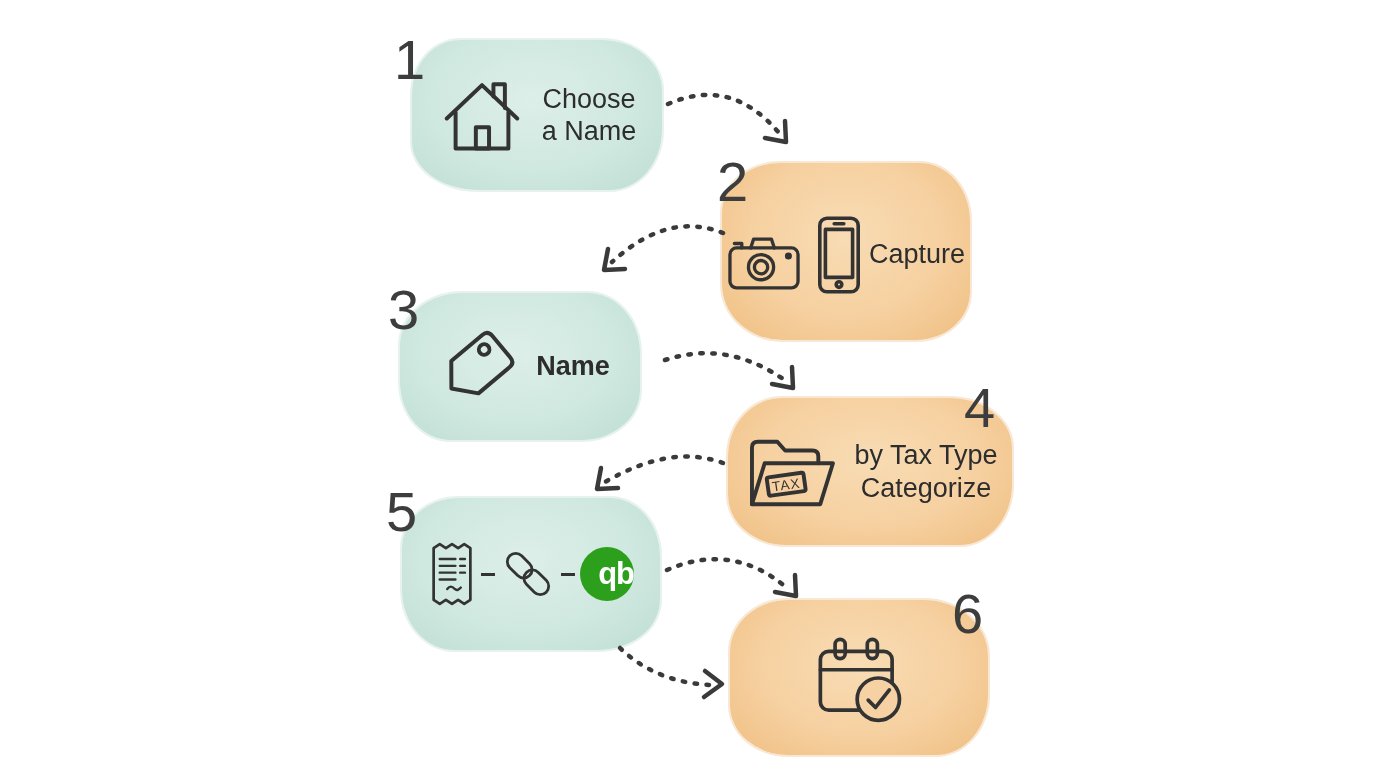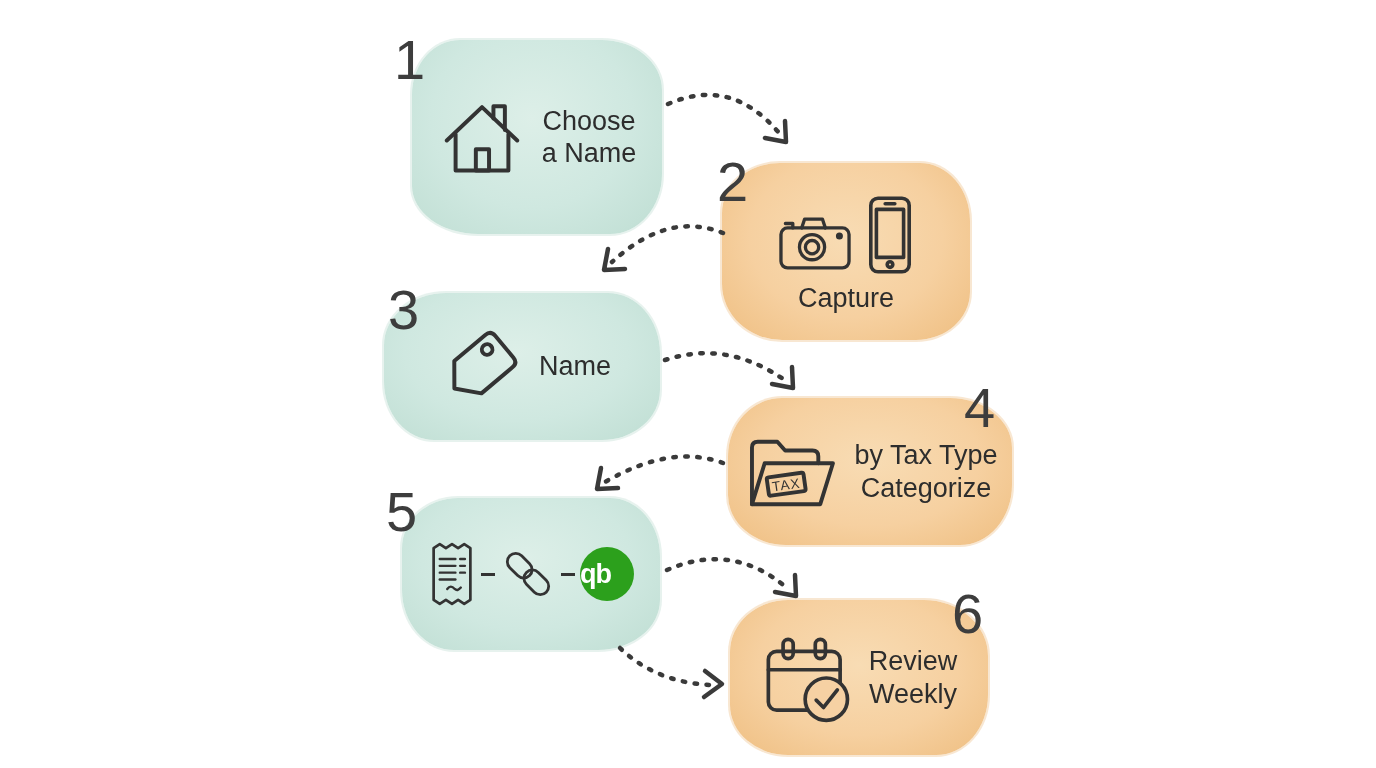--- a/index.html
+++ b/index.html
@@ -12,23 +12,23 @@
     position:absolute; display:flex; align-items:center; justify-content:center;
   }
   .blob.teal {
     background: radial-gradient(ellipse at 48% 40%, #ddefe8 0%, #cfe8e0 55%, #c4e1d7 85%, #b9dacf 100%);
     box-shadow: 0 0 0 2px rgba(185,218,207,.35);
   }
   .blob.orange {
     background: radial-gradient(ellipse at 50% 42%, #f8dcb4 0%, #f6d0a0 55%, #f1c48b 85%, #ecbb7e 100%);
     box-shadow: 0 0 0 2px rgba(236,187,126,.35);
   }
-  .b1 { left:412px; top:40px;  width:250px; height:194px; border-radius:48px 60px 52px 66px / 54px 50px 60px 48px; gap:16px; }
-  .b2 { left:722px; top:163px; width:248px; height:177px; border-radius:58px 50px 54px 60px / 50px 58px 48px 56px; flex-direction:column; gap:6px; padding-top:6px; }
-  .b3 { left:384px; top:293px; width:276px; height:147px; border-radius:62px 52px 58px 50px / 52px 60px 50px 58px; gap:12px; }
+  .b1 { left:412px; top:40px;  width:250px; height:150px; border-radius:48px 60px 52px 66px / 54px 50px 60px 48px; gap:16px; }
+  .b2 { left:722px; top:163px; width:248px; height:177px; border-radius:58px 50px 54px 60px / 50px 58px 48px 56px; gap:6px; padding-top:6px; }
+  .b3 { left:400px; top:293px; width:240px; height:147px; border-radius:62px 52px 58px 50px / 52px 60px 50px 58px; gap:12px;font-weight:bold; }
   .b4 { left:728px; top:398px; width:284px; height:147px; border-radius:54px 62px 52px 58px / 58px 50px 60px 50px; gap:14px; }
   .b5 { left:402px; top:498px; width:258px; height:152px; border-radius:56px 50px 62px 52px / 50px 58px 50px 60px; flex-direction:column; gap:8px; }
   .b6 { left:730px; top:600px; width:258px; height:155px; border-radius:58px 64px 52px 58px / 52px 56px 60px 50px; gap:16px; }
 
   .step-number {
     position:absolute; font-size:56px; line-height:1; color:#3d3d3d;
     font-weight:400; z-index:3; letter-spacing:-2px;
   }
   .n1 { left:394px; top:32px; }
   .n2 { left:717px; top:154px; }
@@ -36,22 +36,22 @@
   .n4 { left:964px; top:380px; }
   .n5 { left:386px; top:484px; }
   .n6 { left:952px; top:586px; }
 
   .step-text { font-size:27px; color:#2d2d2d; line-height:1.2; text-align:center; }
   .icon-row { display:flex; align-items:center; justify-content:center; }
   .link-row { display:flex; align-items:center; gap:5px; }
   .dash { width:14px; height:0; border-top:3px solid #333333; }
   .qb-badge {
     width:54px; height:54px; border-radius:50%; background:#2ca01c; color:#ffffff;
-    display:flex; align-items:center; justify-content:flex-start;
-    font-size:27px; font-weight:bold; letter-spacing:-1px;
+    display:flex; align-items:center; justify-content:flex-end;
+    font-size:31px; font-weight:bold; letter-spacing:-1px;
   }
   svg.icon { display:block; }
   .arrows { position:absolute; left:0; top:0; z-index:2; pointer-events:none; }
   .arrows path.curve {
     fill:none; stroke:#3a3a3a; stroke-width:4.5;
     stroke-dasharray:2.5 9.5; stroke-linecap:round;
   }
   .arrows polyline.head {
     fill:none; stroke:#3a3a3a; stroke-width:4.5; stroke-linecap:round; stroke-linejoin:round;
   }
@@ -173,24 +173,20 @@
     <svg class="icon" width="92" height="94" viewBox="0 0 100 102">
       <g fill="none" stroke="#333333" stroke-width="4" stroke-linecap="round" stroke-linejoin="round">
         <rect x="8" y="22" width="78" height="64" rx="9"></rect>
         <line x1="8" y1="42" x2="86" y2="42"></line>
         <rect x="24" y="9" width="11" height="21" rx="5.5"></rect>
         <rect x="59" y="9" width="11" height="21" rx="5.5"></rect>
         <circle cx="71" cy="74" r="23" fill="#f6d1a3"></circle>
         <polyline points="60,75 68,83 83,64"></polyline>
       </g>
     </svg>
-    <div class="step-text">
-      <div>Review</div>
-      <div>Weekly</div>
-    </div>
   </div>
 
   <svg class="arrows" width="1376" height="768" viewBox="0 0 1376 768">
     <g>
       <path class="curve" d="M668,104 C710,86 746,94 780,134"></path>
       <polyline class="head" points="785,121 786,142 765,138"></polyline>
     </g>
     <g>
       <path class="curve" d="M723,233 C690,220 654,224 612,262"></path>
       <polyline class="head" points="625,269 604,270 608,249"></polyline>

